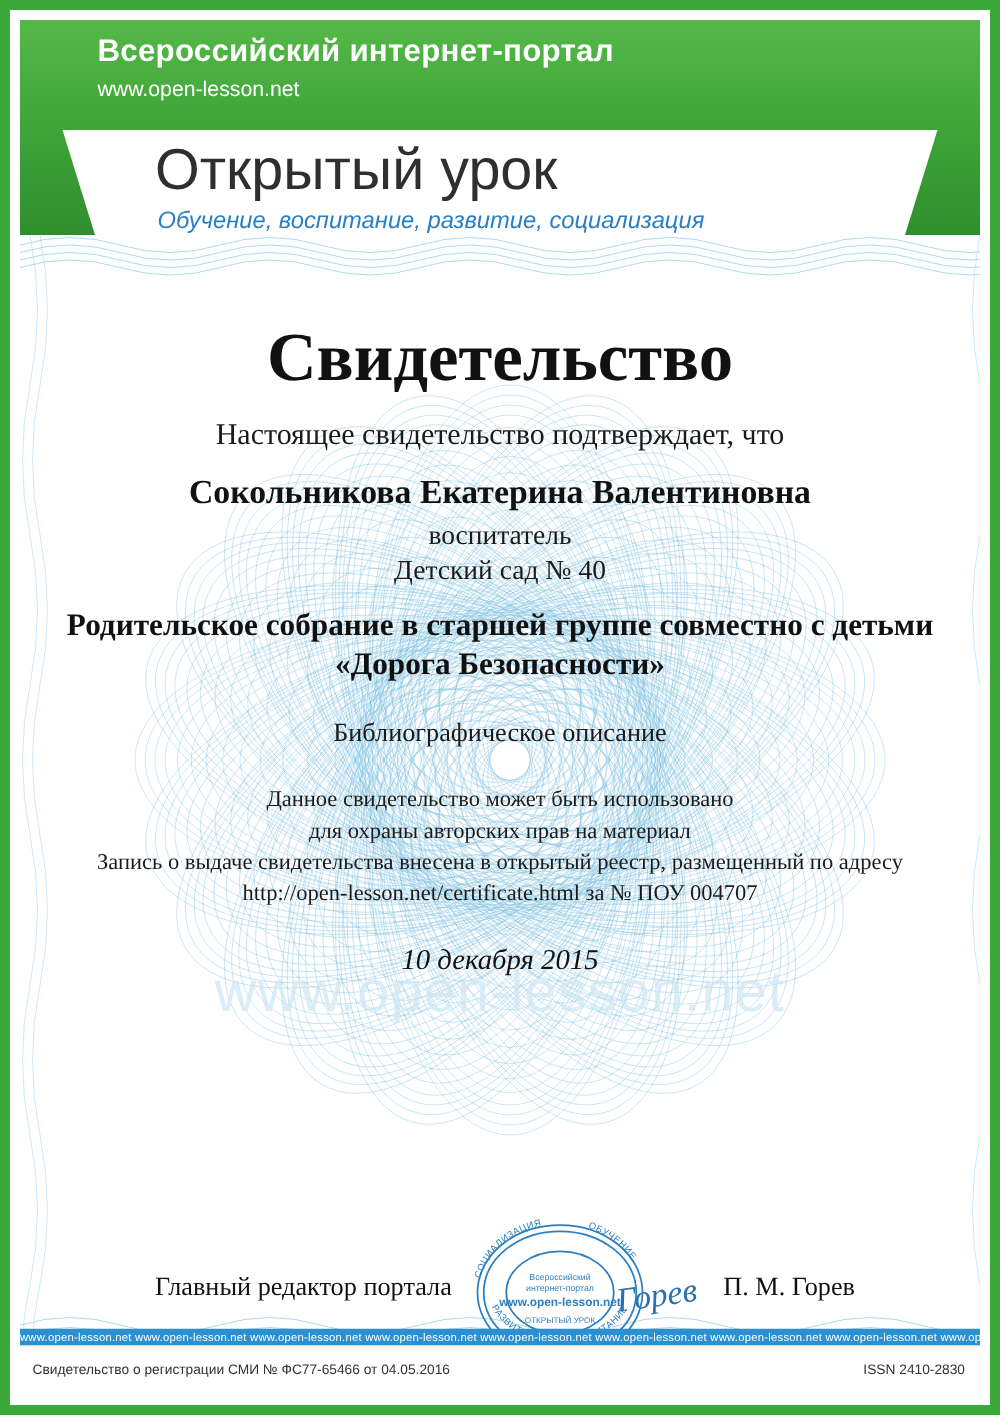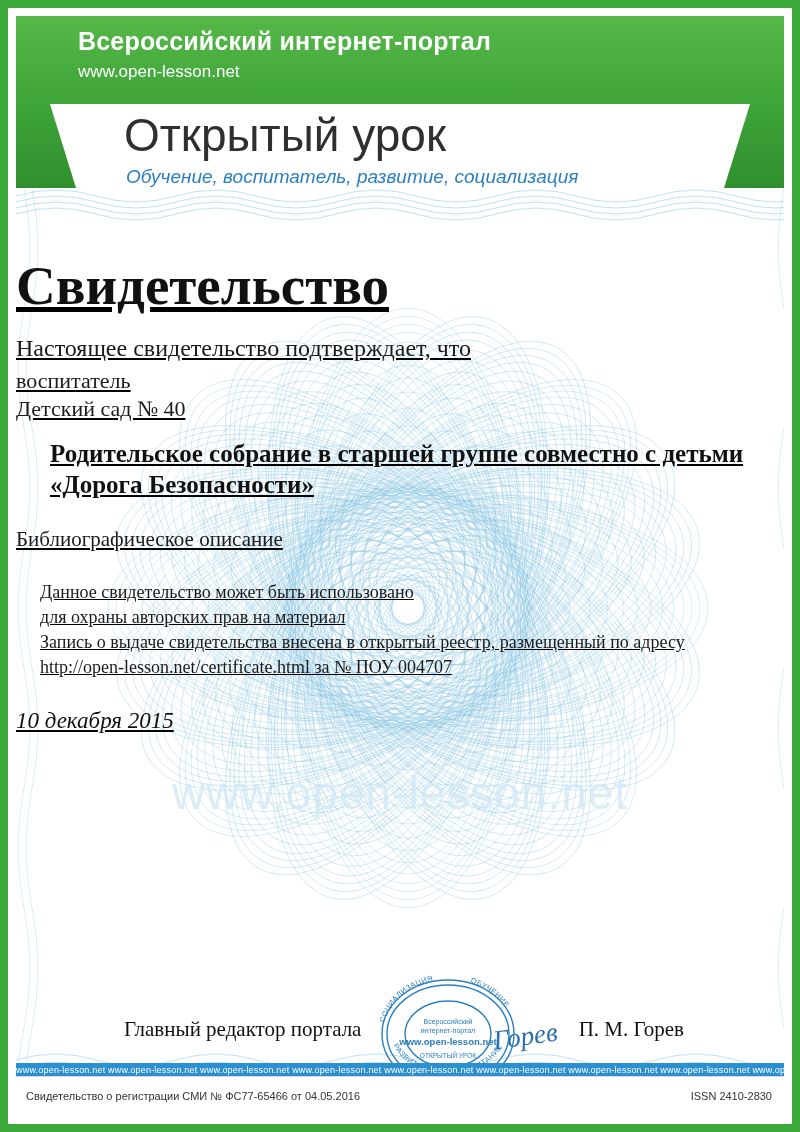--- a/index.html
+++ b/index.html
@@ -66,21 +66,21 @@
     position:absolute;left:0;right:0;top:578px;
     text-align:center;
     font-family:"Liberation Sans", sans-serif;
     font-size:46px;color:#cfe7f4;opacity:.75;
     letter-spacing:1px;
     pointer-events:none;
   }
   
   .body{
     position:absolute;left:8px;right:8px;top:180px;bottom:55px;
-    text-decoration:underline;
+    text-align:center;
   }
   .cert-title{
     margin-top:66px;
     font-size:55px;font-weight:bold;color:#111111;letter-spacing:0px;
   }
   .line-confirm{
     margin-top:18px;font-size:24px;color:#1a1a1a;
   }
   .recipient{
     margin-top:16px;font-size:27px;font-weight:bold;color:#111111;
@@ -157,21 +157,21 @@
 
 <div class="page">
 
   <div class="header">
     <div class="header-top">
       <div class="header-title">Всероссийский интернет-портал</div>
       <div class="header-url">www.open-lesson.net</div>
     </div>
     <div class="white-band"></div>
     <div class="brand">Открытый урок</div>
-    <div class="brand-sub">Обучение, воспитатель, развитие, социализация</div>
+    <div class="brand-sub">Обучение, воспитание, развитие, социализация</div>
   </div>
 
   <div class="guilloche">
     <svg width="784" height="897" viewBox="0 0 784 897" xmlns="http://www.w3.org/2000/svg" aria-hidden="true">
       <defs>
         <g id="rosette">
           <g stroke="#6fb8dd" fill="none" stroke-width="0.5" opacity="0.55">
             <ellipse cx="0" cy="0" rx="300" ry="120"></ellipse>
             <ellipse cx="0" cy="0" rx="292" ry="118"></ellipse>
             <ellipse cx="0" cy="0" rx="284" ry="116"></ellipse>
@@ -229,20 +229,21 @@
         <path d="M0,880 Q40,868 80,880 T160,880 T240,880 T320,880 T400,880 T480,880 T560,880 T640,880 T720,880 T800,880"></path>
         <path d="M0,888 Q40,876 80,888 T160,888 T240,888 T320,888 T400,888 T480,888 T560,888 T640,888 T720,888 T800,888"></path>
       </g>
     </svg>
     <div class="wm">www.open-lesson.net</div>
   </div>
 
   <div class="body">
     <div class="cert-title">Свидетельство</div>
     <div class="line-confirm">Настоящее свидетельство подтверждает, что</div>
+    <div class="recipient">Сокольникова Екатерина Валентиновна</div>
     <div class="role">воспитатель</div>
     <div class="org">Детский сад  № 40</div>
     <div class="work-title">Родительское собрание в старшей группе совместно с детьми «Дорога Безопасности»</div>
     <div class="biblio-label">Библиографическое описание</div>
     <div class="notice">
       <div>Данное свидетельство может быть использовано</div>
       <div>для охраны авторских прав на материал</div>
       <div>Запись о выдаче свидетельства внесена в открытый реестр, размещенный по адресу</div>
       <div>http://open-lesson.net/certificate.html за № ПОУ 004707</div>
     </div>

